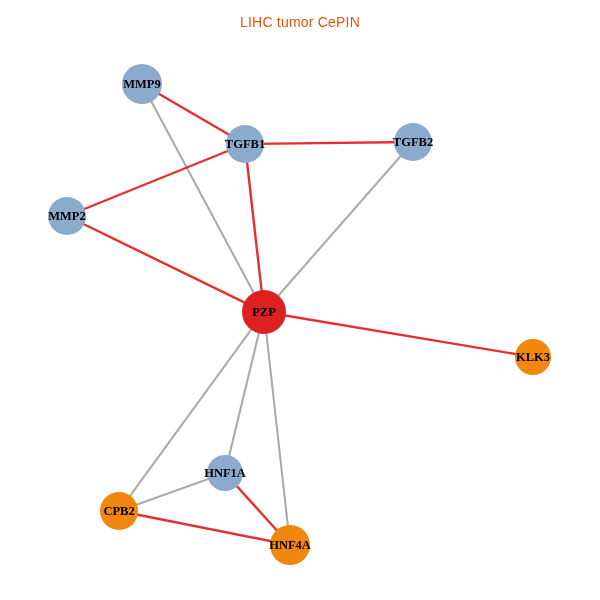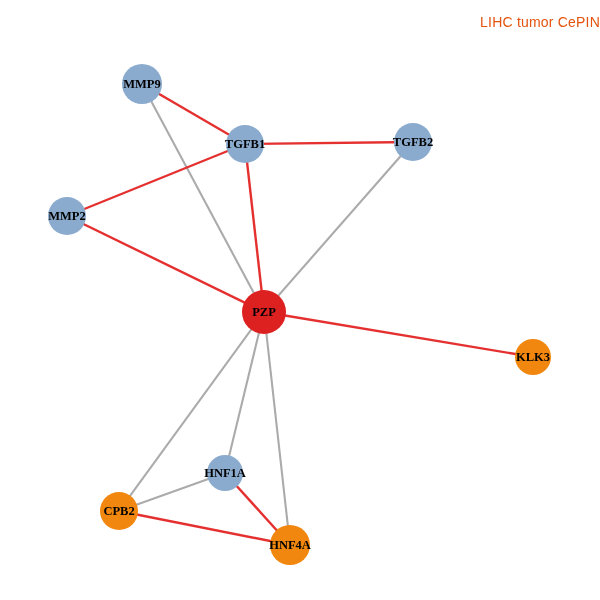--- a/index.html
+++ b/index.html
@@ -13,21 +13,21 @@
     width: 600px;
     height: 600px;
     background: #ffffff;
     overflow: hidden;
   }
   .plot-title {
     position: absolute;
     top: 14px;
     left: 0;
     width: 600px;
-    text-align: right;
+    text-align: center;
     font-size: 14px;
     font-weight: normal;
     letter-spacing: 0.2px;
     font-family: "Liberation Sans", sans-serif;
   }
   svg.network {
     position: absolute;
     top: 0;
     left: 0;
   }

